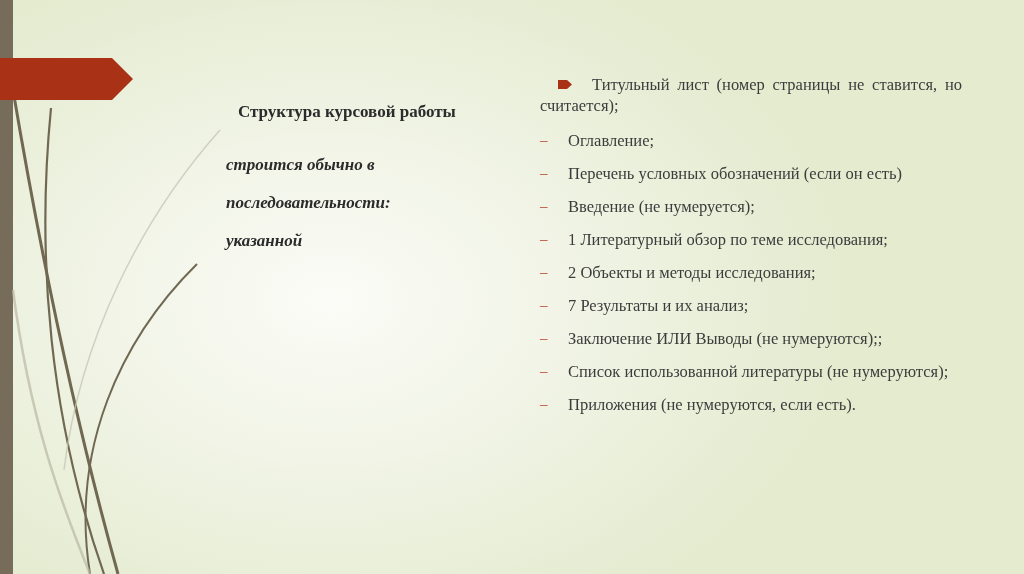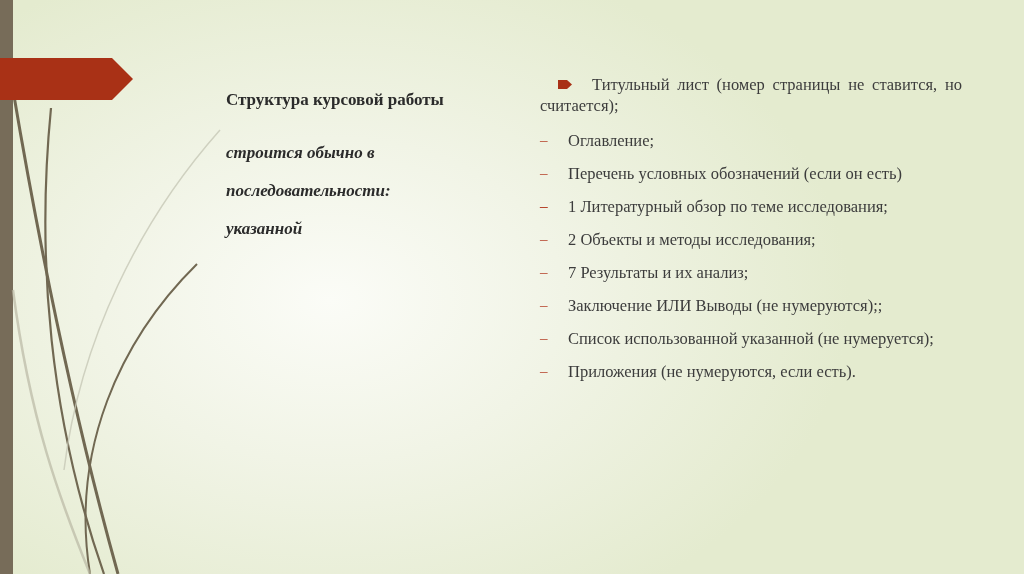--- a/index.html
+++ b/index.html
@@ -6,21 +6,21 @@
   body {
     width: 1024px; height: 574px; overflow: hidden; position: relative;
     background: radial-gradient(ellipse 520px 360px at 330px 300px, #fbfcf7 0%, #f1f4e6 45%, #e4ebcf 100%);
     font-family: "Liberation Serif", "DejaVu Serif", serif;
   }
   .slide { position: absolute; inset: 0; }
   .left-bar { position: absolute; left: 0; top: 0; width: 13px; height: 574px; background: #776c59; }
   .arrow { position: absolute; left: 0; top: 58px; width: 133px; height: 42px; }
   .swooshes { position: absolute; left: 0; top: 0; width: 260px; height: 574px; }
   .left-col { position: absolute; left: 226px; top: 86px; width: 278px; color: #2b2b2b; font-weight: bold; }
-  .left-title { font-size: 17px; line-height: 28px; margin: 0; }
+  .left-title { font-size: 17px; line-height: 28px; margin: 12px; }
   .left-sub { font-size: 17px; line-height: 38px; margin-top: 20px; text-align: justify; text-align-last: left; }
   .left-sub .line { display: block; font-style: italic; }
   .justify-line { display: flex; justify-content: space-between; }
   .right-col { position: absolute; left: 540px; top: 74px; width: 422px; color: #3c3c3c; font-size: 16.5px; }
   .item { position: relative; padding-left: 28px; margin-bottom: 12px; line-height: 21px; text-align: justify; }
   .item .dash { position: absolute; left: 0; top: 0; color: #b23a22; font-size: 15px; }
 </style>
 </head>
 <body>
 
@@ -63,40 +63,41 @@
     <div class="item">
       <span class="dash">–</span>
       <span>Оглавление;</span>
     </div>
     <div class="item">
       <span class="dash">–</span>
       <span>Перечень условных обозначений (если он есть)</span>
     </div>
     <div class="item">
       <span class="dash">–</span>
+      <span>Введение (не нумеруется);</span>
     </div>
     <div class="item">
       <span class="dash">–</span>
       <span>1 Литературный обзор по теме исследования;</span>
     </div>
     <div class="item">
       <span class="dash">–</span>
       <span>2 Объекты и методы исследования;</span>
     </div>
     <div class="item">
       <span class="dash">–</span>
       <span>7 Результаты и их анализ;</span>
     </div>
     <div class="item">
       <span class="dash">–</span>
       <span>Заключение ИЛИ Выводы   (не нумеруются);;</span>
     </div>
     <div class="item">
       <span class="dash">–</span>
-      <span style="white-space:pre;">Список использованной указанной (не нумеруется);</span>
+      <span style="white-space:pre;">Список использованной литературы (не нумеруются);</span>
     </div>
     <div class="item">
       <span class="dash">–</span>
       <span>Приложения (не нумеруются, если есть).</span>
     </div>
     <div class="item">
       <span class="dash"></span>
       <span></span>
     </div>
   </div>

